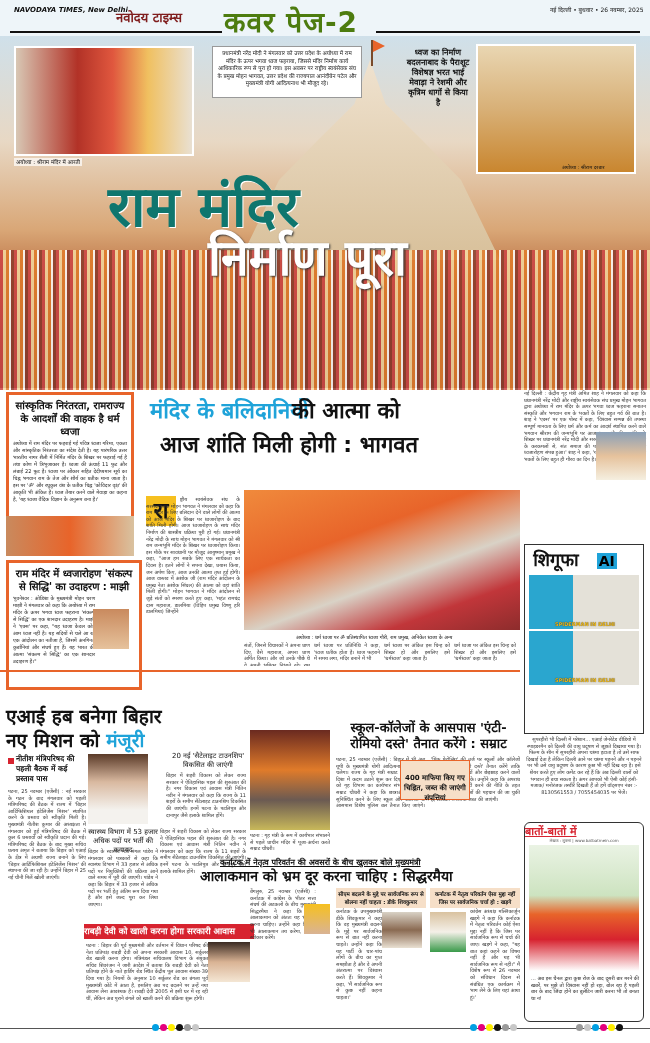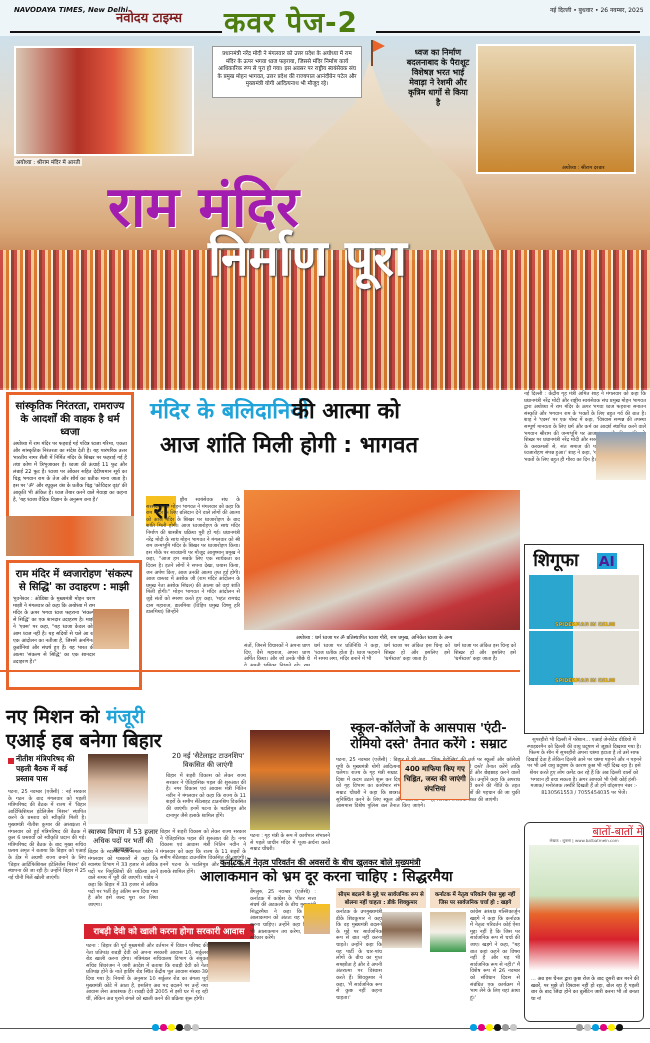--- a/index.html
+++ b/index.html
@@ -13,55 +13,55 @@
 .rule{height:1.5px;background:#111}
 .hero{left:0;top:36px;width:650px;height:352px;background:linear-gradient(180deg,#cfe0ea 0%,#e8d8c4 30%,#d9a777 55%,#b86b3e 70%,#8a5238 85%,#7a4834 100%)}
 .crowd{left:0;top:250px;width:650px;height:140px;background:repeating-linear-gradient(90deg,#c44 0 3px,#f5d9a0 3px 6px,#e07b2a 6px 9px,#fff 9px 11px,#8a3a2a 11px 14px);opacity:.85}
 .temple{left:240px;top:60px;width:260px;height:200px;background:linear-gradient(180deg,#efe2cf,#d8c09a);clip-path:polygon(50% 0,56% 22%,70% 40%,85% 60%,100% 100%,0 100%,15% 60%,30% 40%,44% 22%)}
 .photo1{left:14px;top:46px;width:180px;height:110px;background:linear-gradient(90deg,#d8c7b4 0%,#b23227 35%,#e0573e 55%,#f0c060 75%,#e9e0d2 100%);border:2px solid #fff}
 .cap1{left:14px;top:158px;font-size:5.5px;color:#111;background:rgba(255,255,255,.7);padding:0 2px}
 .intro-box{left:212px;top:46px;width:150px;height:52px;background:#fff;border:1px solid #999;font-size:5.5px;line-height:7.5px;text-align:center;padding:3px 4px;color:#222}
 .side-quote{left:406px;top:48px;width:64px;font-size:8px;line-height:10px;font-weight:bold;text-align:center;color:#111}
 .photo2{left:476px;top:44px;width:160px;height:130px;background:linear-gradient(180deg,#e9d6b2,#d8b077 50%,#c9862f);border:2px solid #fff}
 .cap2{left:562px;top:164px;font-size:5px;color:#111}
-.main-h1{left:108px;top:166px;font-size:56px;font-weight:bold;color:#a21caf;text-shadow:1px 1px 0 #fff}
+.main-h1{left:108px;top:166px;font-size:56px;font-weight:bold;color:#0f766e;text-shadow:1px 1px 0 #fff}
 .main-h2{left:208px;top:222px;font-size:50px;font-weight:bold;color:#fff;text-shadow:1px 1px 2px #333}
 .box-orange{border:3px solid #e8642a;background:#fff}
 .box1{left:6px;top:392px;width:128px;height:160px}
 .box2{left:6px;top:556px;width:136px;height:130px}
 .head-s{font-size:10px;font-weight:bold;text-align:center;line-height:13px;color:#111;padding:4px 2px 2px}
 .body-s{font-size:5px;line-height:7px;color:#222;padding:0 4px;text-align:justify}
 .thumb{background:linear-gradient(180deg,#c98a5e,#e6c29c);}
 .bal-head1{left:150px;top:394px;font-size:22px;font-weight:bold;color:#1fa3d9}
 .bal-head2{left:292px;top:394px;font-size:22px;font-weight:bold;color:#111}
 .bal-head3{left:160px;top:428px;font-size:22px;font-weight:bold;color:#111}
 .dropcap{left:146px;top:496px;width:30px;height:30px;background:#f6c01f;font-size:22px;font-weight:bold;text-align:center;line-height:30px;color:#111}
 .col-text{font-size:5px;line-height:6.6px;color:#333;text-align:justify}
 .flag-photo{left:244px;top:490px;width:276px;height:140px;background:linear-gradient(160deg,#f08a3c 0%,#e8642a 35%,#d9d2c6 60%,#c1363a 80%,#8d2c2c 100%)}
 .cap-flag{left:296px;top:634px;font-size:5px;color:#111}
 .right-col{left:520px;top:388px;width:130px}
 .shah-h{font-size:10px;font-weight:bold;text-align:center;line-height:13px}
 .ai-box{left:524px;top:544px;width:120px;height:190px;border:1.5px solid #333;background:#fff}
 .ai-title{left:0;top:2px;width:100%;text-align:center;font-size:18px;font-weight:bold}
-.ai-tag{display:inline-block;background:#1fa3d9;color:#4c1d95;padding:0 2px;font-size:14px;margin:0 18px}
+.ai-tag{display:inline-block;background:#1fa3d9;color:#000000;padding:0 2px;font-size:14px;margin:0 18px}
 .panel{left:4px;width:110px;height:54px;background:linear-gradient(90deg,#2aa6cf 0 40%,#e4e1d8 40%)}
 .panel-lab{left:20px;width:80px;text-align:center;font-size:5px;font-weight:bold;color:#f6c01f;text-shadow:0 0 1px #000}
 .hr-orange{height:2px;background:#e8642a}
 .ai-head{left:6px;top:704px;font-size:19px;font-weight:bold;color:#111;line-height:24px}
 .blue{color:#1fa3d9}
 .nitish-photo{left:88px;top:754px;width:60px;height:70px;background:linear-gradient(180deg,#5a3a28,#d9b9a0 40%,#f4f2ee 80%)}
-.red-bar{left:84px;top:924px;width:170px;height:15px;background:#d7232f;color:#fff;font-size:8.5px;font-weight:bold;text-align:center;line-height:15px}
+.red-bar{left:84px;top:924px;width:170px;height:15px;background:#d7232f;color:#fff;font-size:8.5px;font-weight:bold;text-align:left;line-height:15px}
 .school-h{left:336px;top:720px;width:185px;font-size:13px;font-weight:bold;line-height:16px;text-align:center}
 .school-photo{left:250px;top:730px;width:80px;height:100px;background:linear-gradient(180deg,#6a2a20,#e07b2a 40%,#6b5a52 70%,#c8b85a)}
-.orange-pull{left:400px;top:760px;width:70px;height:40px;background:#f6dfc8;border:1px solid #e8642a;font-size:7px;font-weight:bold;text-align:center;line-height:10px;padding-top:3px}
+.orange-pull{left:400px;top:760px;width:70px;height:40px;background:#f6dfc8;border:1px solid #e8642a;font-size:7px;font-weight:bold;text-align:center;line-height:10px;padding-top:12px}
 .kar-sub{left:220px;top:856px;font-size:8px;font-weight:bold;text-decoration:underline}
 .kar-h{left:200px;top:866px;font-size:14px;font-weight:bold}
 .kar-sbox{background:#f6dfc8;font-size:5.5px;font-weight:bold;text-align:center;line-height:8px;padding:2px}
 .cartoon{left:524px;top:822px;width:120px;height:200px;border:1.5px solid #333;border-radius:6px;background:#fff}
-.cart-title{font-size:11px;font-weight:normal;color:#d7232f;text-align:right;text-decoration:underline}
+.cart-title{font-size:11px;font-weight:bold;color:#d7232f;text-align:left;text-decoration:underline}
 .cart-img{left:4px;top:22px;width:110px;height:126px;background:linear-gradient(180deg,#eaf3e4 0%,#cde3c0 40%,#e8642a 55%,#d7232f 75%,#fff 100%)}
 .reg{font-size:0}
 .dot{display:inline-block;width:7px;height:7px;border-radius:50%;margin-right:1px}
 </style>
 </head>
 <body>
 
 <div class="abs masthead">
   <div class="abs mast-left">NAVODAYA TIMES, New Delhi</div>
   <div class="abs mast-brand">नवोदय टाइम्स</div>
@@ -132,22 +132,22 @@
 <div class="abs cartoon">
   <div class="cart-title">बातों-बातों में</div>
   <div style="font-size:4px;text-align:center;color:#555">लेखक : शुक्ला | www.batbatmein.com</div>
   <div class="abs cart-img"></div>
   <div class="abs col-text" style="left:6px;top:152px;width:108px;color:#222">... अब इस चैनल द्वारा कुछ रोज के बाद दूसरी बार मरने की खबरें, पर मुझे तो विश्वास नहीं हो रहा, बोल रहा है पहली बार के बाद जिंदा होने का बुलेटिन जारी करना भी तो बनता था न!</div>
 </div>
 
 <div class="abs hr-orange" style="left:0;top:670px;width:520px"></div>
 
 <div class="abs ai-head">
+  <div>एआई हब बनेगा बिहार</div>
   <div><span>नए मिशन को</span> <span class="blue">मंजूरी</span></div>
-  <div>एआई हब बनेगा बिहार</div>
 </div>
 <div class="abs" style="left:8px;top:758px;width:6px;height:6px;background:#d7232f"></div>
 <div class="abs" style="left:16px;top:754px;width:70px;font-size:7.5px;font-weight:bold;line-height:10px">नीतीश मंत्रिपरिषद की पहली बैठक में कई प्रस्ताव पास</div>
 <div class="abs col-text" style="left:8px;top:788px;width:78px;height:250px;overflow:hidden">पटना, 25 नवम्बर (एजेंसी) : नई सरकार के गठन के बाद मंगलवार को पहली मंत्रिपरिषद की बैठक में राज्य में 'बिहार आर्टिफिशियल इंटेलिजेंस मिशन' स्थापित करने के प्रस्ताव को स्वीकृति मिली है। मुख्यमंत्री नीतीश कुमार की अध्यक्षता में मंगलवार को हुई मंत्रिपरिषद की बैठक में कुल 6 प्रस्तावों को स्वीकृति प्रदान की गई। मंत्रिपरिषद की बैठक के बाद मुख्य सचिव प्रत्यय अमृत ने बताया कि बिहार को एआई के क्षेत्र में अग्रणी राज्य बनाने के लिए 'बिहार आर्टिफिशियल इंटेलिजेंस मिशन' की स्थापना की जा रही है। उन्होंने बिहार में 25 नई चीनी मिलें खोली जाएंगी।</div>
 <div class="abs nitish-photo"></div>
 <div class="abs" style="left:170px;top:752px;width:76px;font-size:7px;line-height:9px;text-align:center">20 नई 'सैटेलाइट टाउनशिप' विकसित की जाएंगी</div>
 <div class="abs col-text" style="left:166px;top:772px;width:80px;height:50px;overflow:hidden">बिहार में शहरी विकास को लेकर राज्य सरकार ने ऐतिहासिक पहल की शुरुआत की है। नगर विकास एवं आवास मंत्री नितिन नवीन ने मंगलवार को कहा कि राज्य के 11 शहरों के समीप सैटेलाइट टाउनशिप विकसित की जाएंगी। इनमें पटना के पटलिपुत्र और दानापुर जैसे इलाके शामिल होंगे।</div>
 <div class="abs" style="left:88px;top:828px;width:70px;font-size:7px;line-height:9px;text-align:center">स्वास्थ्य विभाग में 53 हजार अधिक पदों पर भर्ती की कवायद</div>
 <div class="abs col-text" style="left:88px;top:848px;width:70px;height:72px;overflow:hidden">बिहार के स्वास्थ्य मंत्री मंगल पांडेय ने मंगलवार को पत्रकारों से कहा कि स्वास्थ्य विभाग में 33 हजार से अधिक पदों पर नियुक्तियों की प्रक्रिया आने वाले समय में पूरी की जाएगी। पांडेय ने कहा कि बिहार में 33 हजार से अधिक पदों पर भर्ती हेतु अंतिम रूप दिया गया है और इसे जल्द पूरा कर लिया जाएगा।</div>
 <div class="abs col-text" style="left:160px;top:828px;width:86px;height:92px;overflow:hidden">बिहार में शहरी विकास को लेकर राज्य सरकार ने ऐतिहासिक पहल की शुरुआत की है। नगर विकास एवं आवास मंत्री नितिन नवीन ने मंगलवार को कहा कि राज्य के 11 शहरों के समीप सैटेलाइट टाउनशिप विकसित की जाएंगी। इनमें पटना के पटलिपुत्र और दानापुर जैसे इलाके शामिल होंगे।</div>

